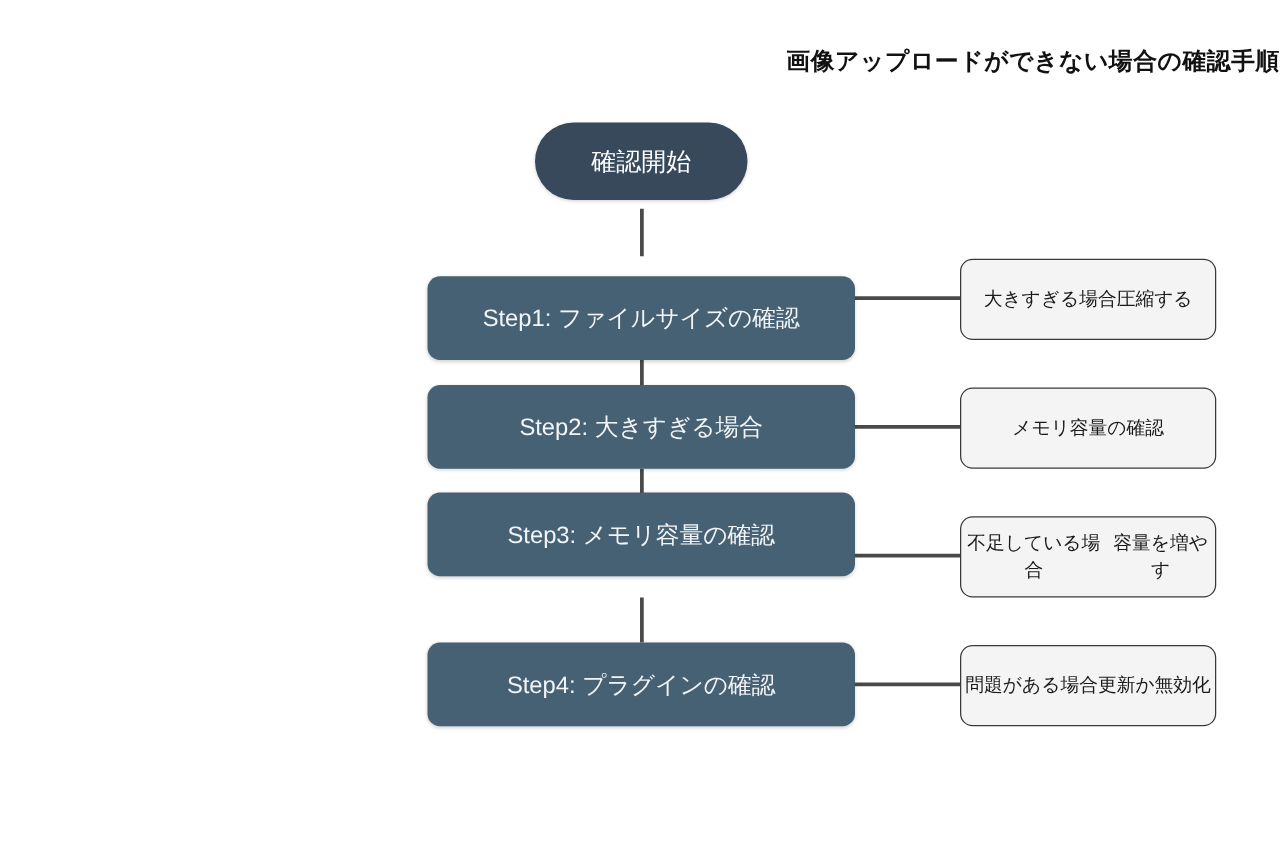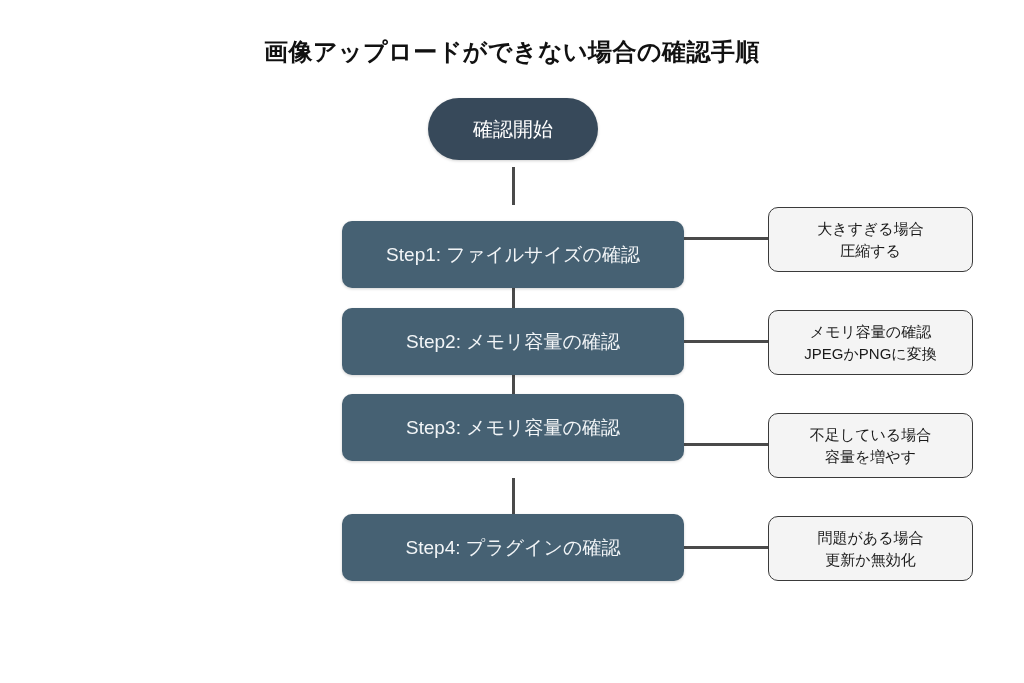--- a/index.html
+++ b/index.html
@@ -17,22 +17,22 @@
     background: #ffffff;
     overflow: hidden;
   }
 
   
   .title {
     position: absolute;
     left: 0;
     top: 36px;
     width: 1024px;
-    text-align: center;
-    font-size: 24px;
+    text-align: right;
+    font-size: 19px;
     font-weight: bold;
     color: #111111;
     letter-spacing: 0.5px;
     font-family: "DejaVu Sans", "Liberation Sans", sans-serif;
   }
 
   
   .connector-layer {
     position: absolute;
     left: 0;
@@ -91,21 +91,20 @@
   .node-note {
     width: 205px;
     height: 65px;
     left: 768px;
     background: #f4f4f4;
     border: 1.6px solid #3a3a3a;
     border-radius: 10px;
     color: #1a1a1a;
     font-size: 15px;
     line-height: 1.45;
-    flex-direction: column;
   }
   .note1 { top: 207px; }
   .note2 { top: 310px; }
   .note3 { top: 413px; }
   .note4 { top: 516px; }
 
   .note-line { display: block; }
 </style>
 </head>
 <body>
@@ -127,36 +126,35 @@
   </div>
 
   <div class="node node-start">
     <span>確認開始</span>
   </div>
 
   <div class="node node-step step1">
     <span>Step1: ファイルサイズの確認</span>
   </div>
   <div class="node node-step step2">
-    <span>Step2: メモリ容量の確認</span>
+    <span>Step2: 大きすぎる場合</span>
   </div>
   <div class="node node-step step3">
     <span>Step3: メモリ容量の確認</span>
   </div>
   <div class="node node-step step4">
     <span>Step4: プラグインの確認</span>
   </div>
 
   <div class="node node-note note1">
     <span class="note-line">大きすぎる場合</span>
     <span class="note-line">圧縮する</span>
   </div>
   <div class="node node-note note2">
     <span class="note-line">メモリ容量の確認</span>
-    <span class="note-line">JPEGかPNGに変換</span>
   </div>
   <div class="node node-note note4">
     <span class="note-line">問題がある場合</span>
     <span class="note-line">更新か無効化</span>
   </div>
   <div class="node node-note note3">
     <span class="note-line">不足している場合</span>
     <span class="note-line">容量を増やす</span>
   </div>
 

